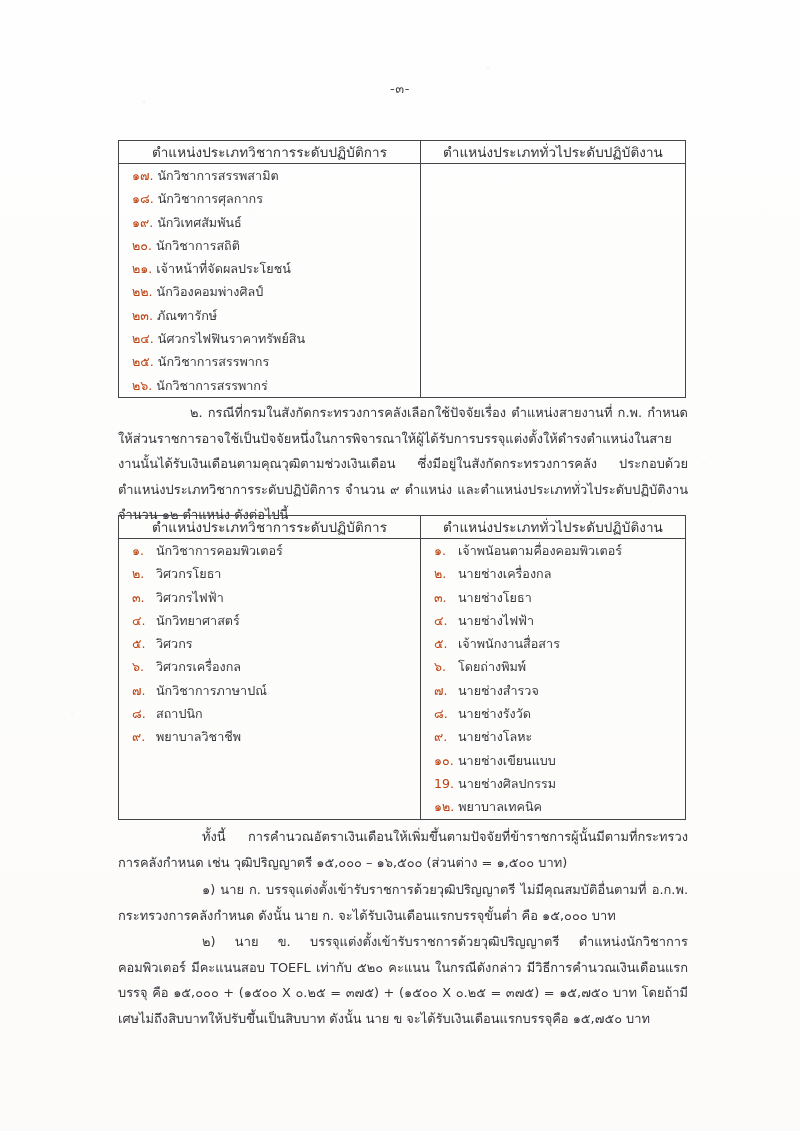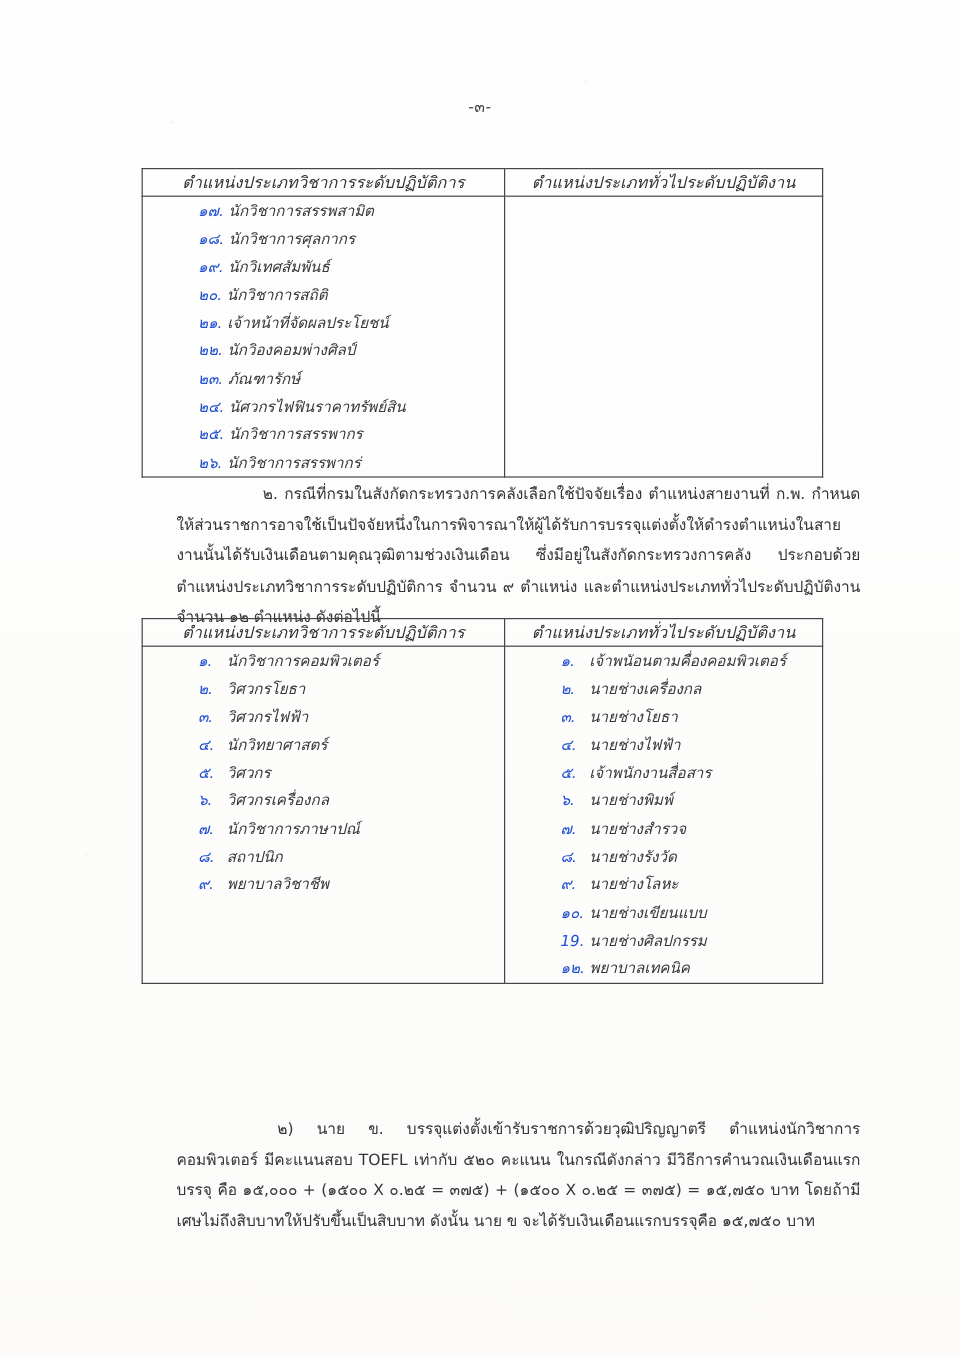--- a/index.html
+++ b/index.html
@@ -47,21 +47,20 @@
   
   table.doc-table {
     position: absolute;
     border-collapse: collapse;
     table-layout: fixed;
   }
   table.doc-table td, table.doc-table th {
     border: 1px solid #43434a;
     padding: 0;
     vertical-align: top;
-    font-style: italic;
   }
   .th-cell {
     text-align: center;
     font-weight: normal;
     font-size: 13.5px;
     padding: 6px 4px 7px 4px;
     color: #303036;
     letter-spacing: 0.1px;
   }
   .list-cell {
@@ -75,43 +74,41 @@
   .list-cell li {
     font-size: 12.6px;
     line-height: 23.3px;
     padding-left: 13px;
     color: #35353b;
     white-space: nowrap;
   }
   .num {
     display: inline-block;
     min-width: 20px;
-    color: #1d4ed8;
-    margin-left: 33px;
+    color: #c2410c;
   }
 
   #table-one { left: 118px; top: 140px; width: 567px; }
   #table-one col.c1 { width: 302px; }
   #table-one col.c2 { width: 265px; }
 
   #table-two { left: 118px; top: 515px; width: 567px; }
   #table-two col.c1 { width: 302px; }
   #table-two col.c2 { width: 265px; }
 
   
   .para {
     position: absolute;
     left: 118px;
     width: 570px;
     font-size: 12.9px;
     line-height: 25.6px;
     color: #33333a;
     text-align: justify;
     text-justify: inter-word;
-    margin-left: 29px;
   }
   .para .indent {
     display: inline-block;
     width: 72px;
   }
   .para .indent-sm {
     display: inline-block;
     width: 84px;
   }
   #para-2   { top: 400px; }
@@ -197,32 +194,38 @@
               <li><span class="num">๙.</span><span> พยาบาลวิชาชีพ</span></li>
             </ul>
         </td>
         <td class="list-cell">
           <ul>
               <li><span class="num">๑.</span><span> เจ้าพนัอนตามคื่องคอมพิวเตอร์</span></li>
               <li><span class="num">๒.</span><span> นายช่างเครื่องกล</span></li>
               <li><span class="num">๓.</span><span> นายช่างโยธา</span></li>
               <li><span class="num">๔.</span><span> นายช่างไฟฟ้า</span></li>
               <li><span class="num">๕.</span><span> เจ้าพนักงานสื่อสาร</span></li>
-              <li><span class="num">๖.</span><span> นายช่างพิมพ์</span></li>
+              <li><span class="num">๖.</span><span> โดยถ่างพิมพ์</span></li>
               <li><span class="num">๗.</span><span> นายช่างสำรวจ</span></li>
               <li><span class="num">๘.</span><span> นายช่างรังวัด</span></li>
               <li><span class="num">๙.</span><span> นายช่างโลหะ</span></li>
               <li><span class="num">๑๐.</span><span> นายช่างเขียนแบบ</span></li>
               <li><span class="num">19.</span><span> นายช่างศิลปกรรม</span></li>
               <li><span class="num">๑๒.</span><span> พยาบาลเทคนิค</span></li>
             </ul>
         </td>
       </tr>
     </tbody>
   </table>
 
-
+  <div class="para" id="para-3">
+    <p><span class="indent-sm"></span><span>ทั้งนี้ การคำนวณอัตราเงินเดือนให้เพิ่มขึ้นตามปัจจัยที่ข้าราชการผู้นั้นมีตามที่กระทรวงการคลังกำหนด เช่น วุฒิปริญญาตรี ๑๕,๐๐๐ – ๑๖,๕๐๐ (ส่วนต่าง = ๑,๕๐๐ บาท)</span></p>
+  </div>
+
+  <div class="para" id="para-4">
+    <p><span class="indent-sm"></span><span>๑)</span> <span>นาย ก. บรรจุแต่งตั้งเข้ารับราชการด้วยวุฒิปริญญาตรี ไม่มีคุณสมบัติอื่นตามที่ อ.ก.พ. กระทรวงการคลังกำหนด ดังนั้น นาย ก. จะได้รับเงินเดือนแรกบรรจุขั้นต่ำ คือ ๑๕,๐๐๐ บาท</span></p>
+  </div>
 
   <div class="para" id="para-5">
     <p><span class="indent-sm"></span><span>๒)</span> <span>นาย ข. บรรจุแต่งตั้งเข้ารับราชการด้วยวุฒิปริญญาตรี ตำแหน่งนักวิชาการคอมพิวเตอร์ มีคะแนนสอบ TOEFL เท่ากับ ๕๒๐ คะแนน ในกรณีดังกล่าว มีวิธีการคำนวณเงินเดือนแรกบรรจุ คือ ๑๕,๐๐๐ + (๑๕๐๐ X ๐.๒๕ = ๓๗๕) + (๑๕๐๐ X ๐.๒๕ = ๓๗๕) = ๑๕,๗๕๐ บาท โดยถ้ามีเศษไม่ถึงสิบบาทให้ปรับขึ้นเป็นสิบบาท ดังนั้น นาย ข จะได้รับเงินเดือนแรกบรรจุคือ ๑๕,๗๕๐ บาท</span></p>
   </div>
 
 </div>
 
 </body></html>

